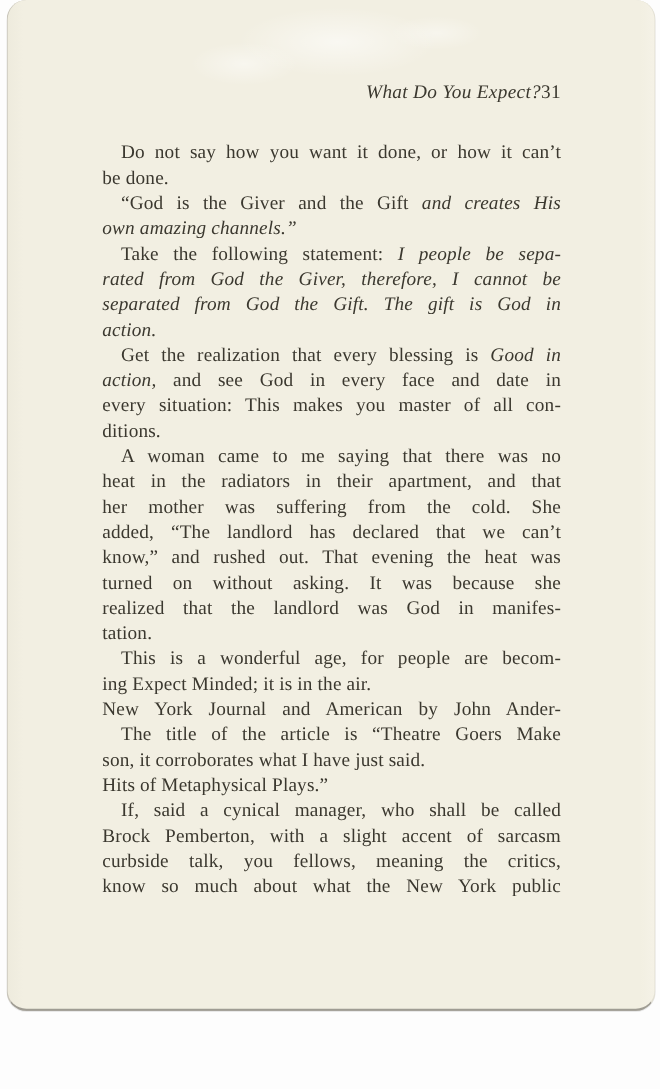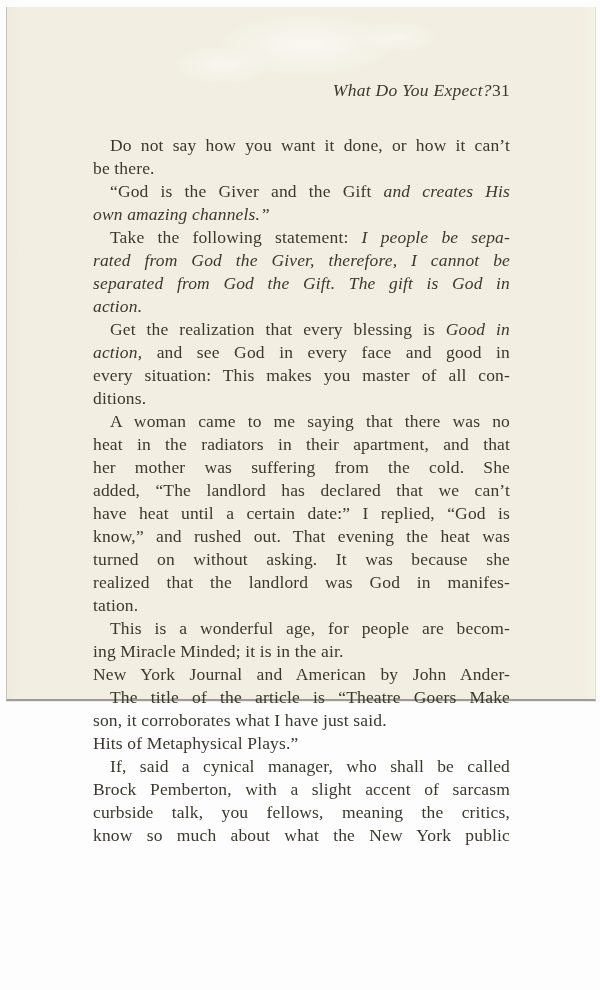--- a/index.html
+++ b/index.html
@@ -10,32 +10,33 @@
   }
   *{ box-sizing: border-box; }
   html,body{ margin:0; padding:0; }
   body{
     width:600px; height:990px;
     background: var(--outside);
     font-family:"Liberation Serif", serif;
     position:relative; overflow:hidden;
   }
   .scan-page{
-    position:absolute; left:6px; top:7px;
-    width:590px; height:694px;
+    position:absolute; left:6px; top:0;
+    width:590px; height:919px;
     background:
       radial-gradient(ellipse 130px 45px at 300px 38px, rgba(255,255,255,0.55), rgba(255,255,255,0) 70%),
       radial-gradient(ellipse 70px 28px at 215px 58px, rgba(255,255,255,0.45), rgba(255,255,255,0) 70%),
       radial-gradient(ellipse 60px 22px at 390px 30px, rgba(255,255,255,0.4), rgba(255,255,255,0) 70%),
       linear-gradient(90deg, #eeebdd 0px, var(--paper) 14px, var(--paper) 575px, #f5f2e7 590px),
       var(--paper);
     border-left:1px solid #c8c5ba;
     border-right:1px solid #e3e0d4;
     border-bottom:2px solid var(--page-edge);
     box-shadow: 0 1px 0 rgba(0,0,0,0.08);
+    border-radius: 18px;
   }
   .running-head{
     position:absolute; left:86px; top:73px; width:417px;
     display:flex; justify-content:flex-end; align-items:baseline;
     color:var(--ink);
     font-size:17.5px;
     letter-spacing:0.3px;
   }
   .running-title{ font-style:italic; }
   .running-pagenum{ font-style:normal; }
@@ -60,42 +61,41 @@
 </head>
 <body>
 
 <div class="scan-page">
   <div class="running-head">
     <span class="running-title">What Do You Expect?</span>
     <span class="running-pagenum">31</span>
   </div>
   <div class="text-block">
       <div class="line ind"><span>Do not say how you want it done, or how it can’t</span></div>
-      <div class="line end"><span>be there.</span></div>
+      <div class="line end"><span>be done.</span></div>
       <div class="line ind"><span>“God is the Giver and the Gift </span><span class="it">and creates His</span></div>
       <div class="line end"><span class="it">own amazing channels.”</span></div>
       <div class="line ind"><span>Take the following statement: </span><span class="it">I people be sepa-</span></div>
       <div class="line"><span class="it">rated from God the Giver, therefore, I cannot be</span></div>
       <div class="line"><span class="it">separated from God the Gift. The gift is God in</span></div>
       <div class="line end"><span class="it">action.</span></div>
       <div class="line ind"><span>Get the realization that every blessing is </span><span class="it">Good in</span></div>
-      <div class="line"><span class="it">action,</span><span> and see God in every face and good in</span></div>
+      <div class="line"><span class="it">action,</span><span> and see God in every face and date in</span></div>
       <div class="line"><span>every situation: This makes you master of all con-</span></div>
       <div class="line end"><span>ditions.</span></div>
       <div class="line ind"><span>A woman came to me saying that there was no</span></div>
       <div class="line"><span>heat in the radiators in their apartment, and that</span></div>
       <div class="line"><span>her mother was suffering from the cold. She</span></div>
       <div class="line"><span>added, “The landlord has declared that we can’t</span></div>
-      <div class="line"><span>have heat until a certain date:” I replied, “God is</span></div>
       <div class="line"><span>know,” and rushed out. That evening the heat was</span></div>
       <div class="line"><span>turned on without asking. It was because she</span></div>
       <div class="line"><span>realized that the landlord was God in manifes-</span></div>
       <div class="line end"><span>tation.</span></div>
       <div class="line ind"><span>This is a wonderful age, for people are becom-</span></div>
-      <div class="line end"><span>ing Miracle Minded; it is in the air.</span></div>
+      <div class="line end"><span>ing Expect Minded; it is in the air.</span></div>
       <div class="line"><span>New York Journal and American by John Ander-</span></div>
       <div class="line ind"><span>The title of the article is “Theatre Goers Make</span></div>
       <div class="line end"><span>son, it corroborates what I have just said.</span></div>
       <div class="line end"><span>Hits of Metaphysical Plays.”</span></div>
       <div class="line ind"><span>If, said a cynical manager, who shall be called</span></div>
       <div class="line"><span>Brock Pemberton, with a slight accent of sarcasm</span></div>
       <div class="line"><span>curbside talk, you fellows, meaning the critics,</span></div>
       <div class="line"><span>know so much about what the New York public</span></div>
     </div>
 </div>

